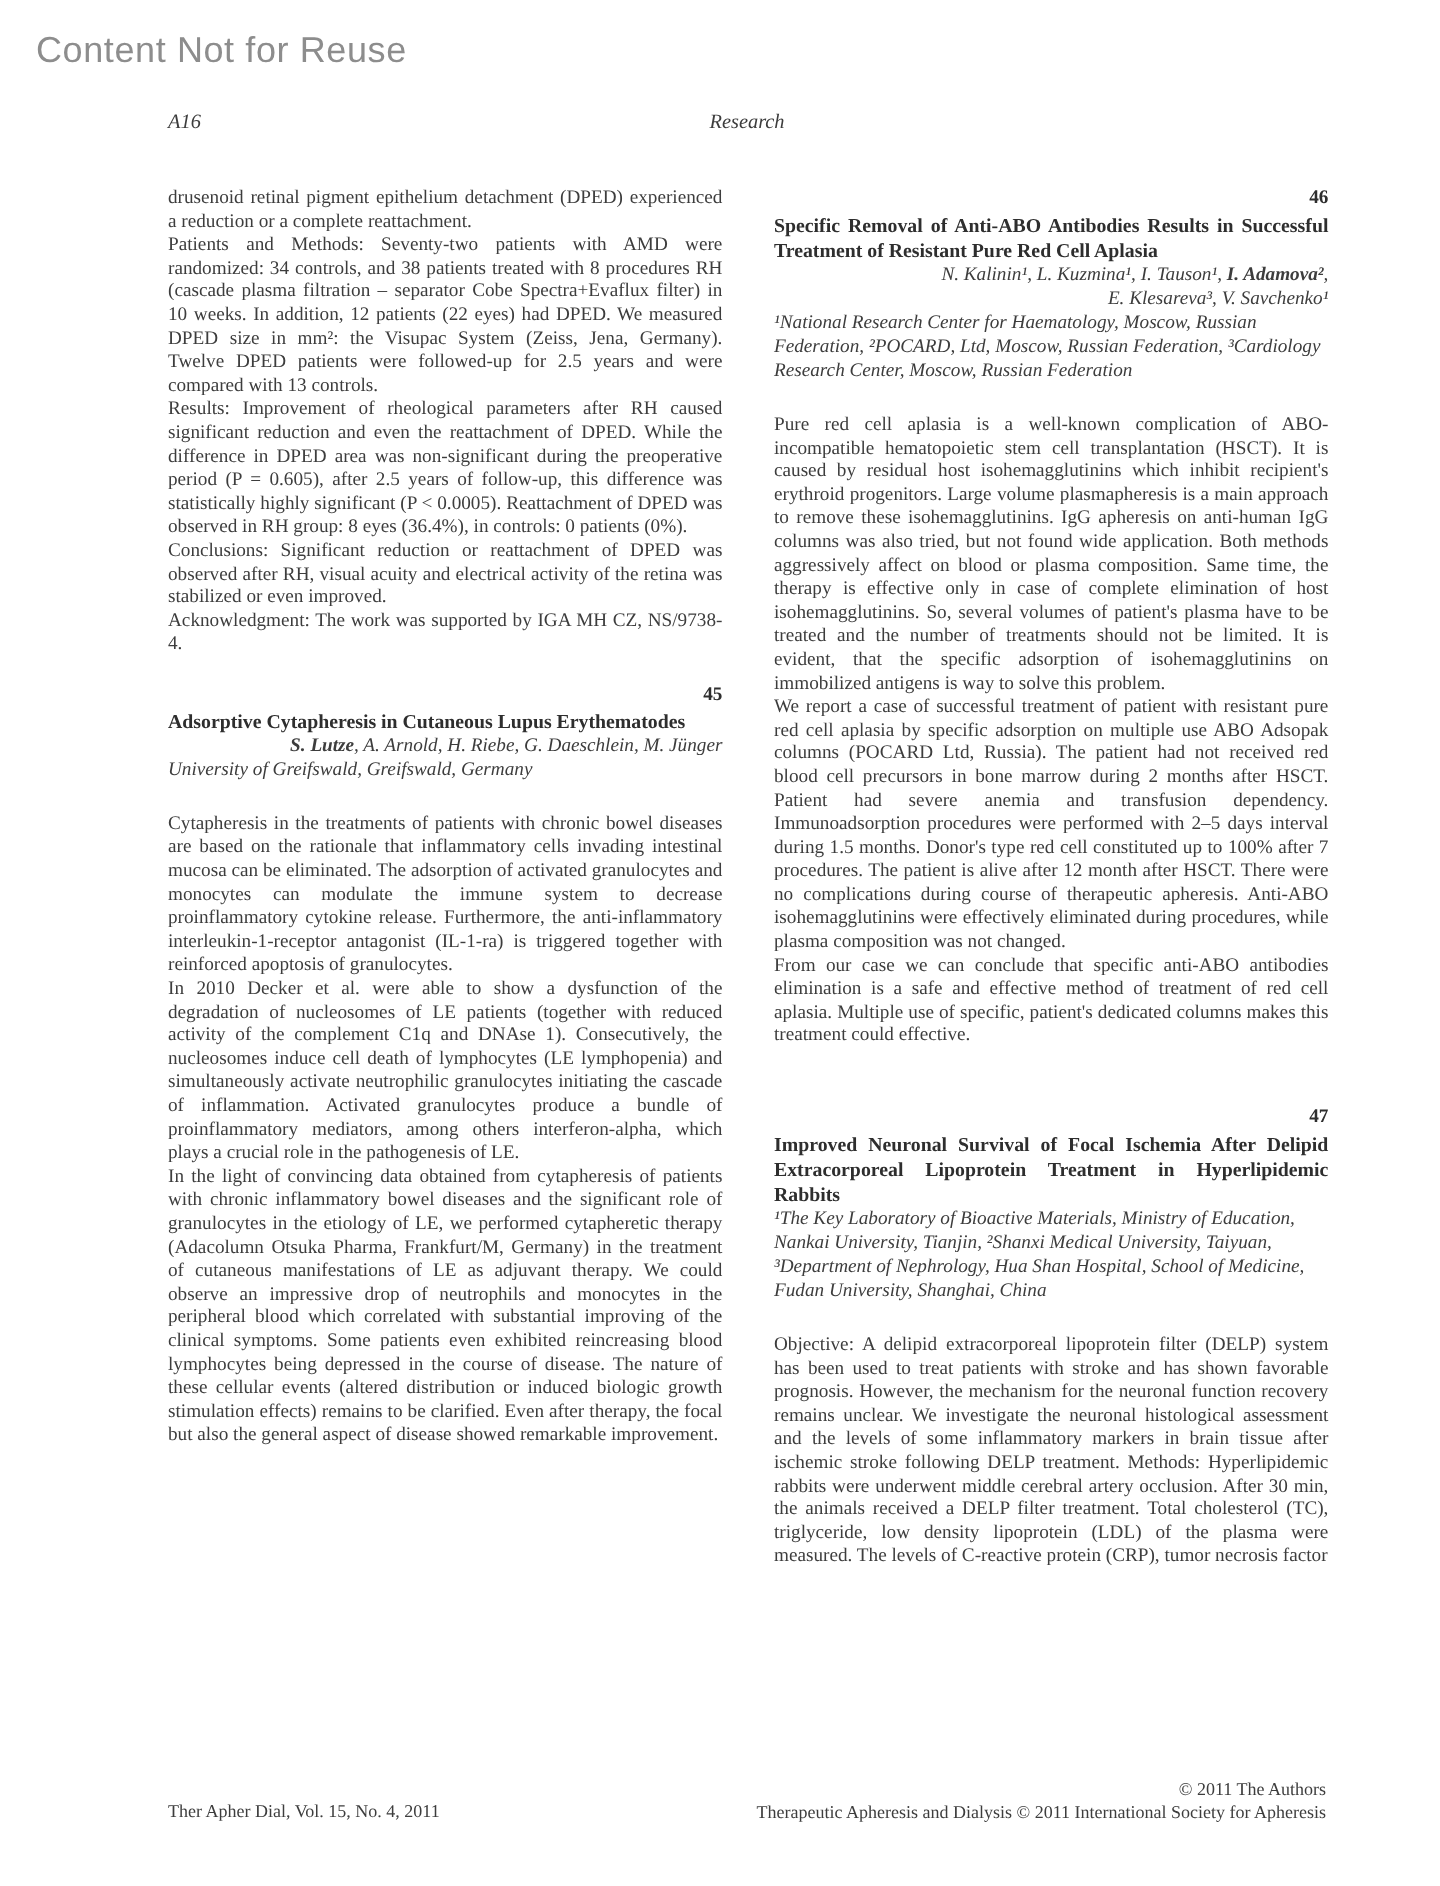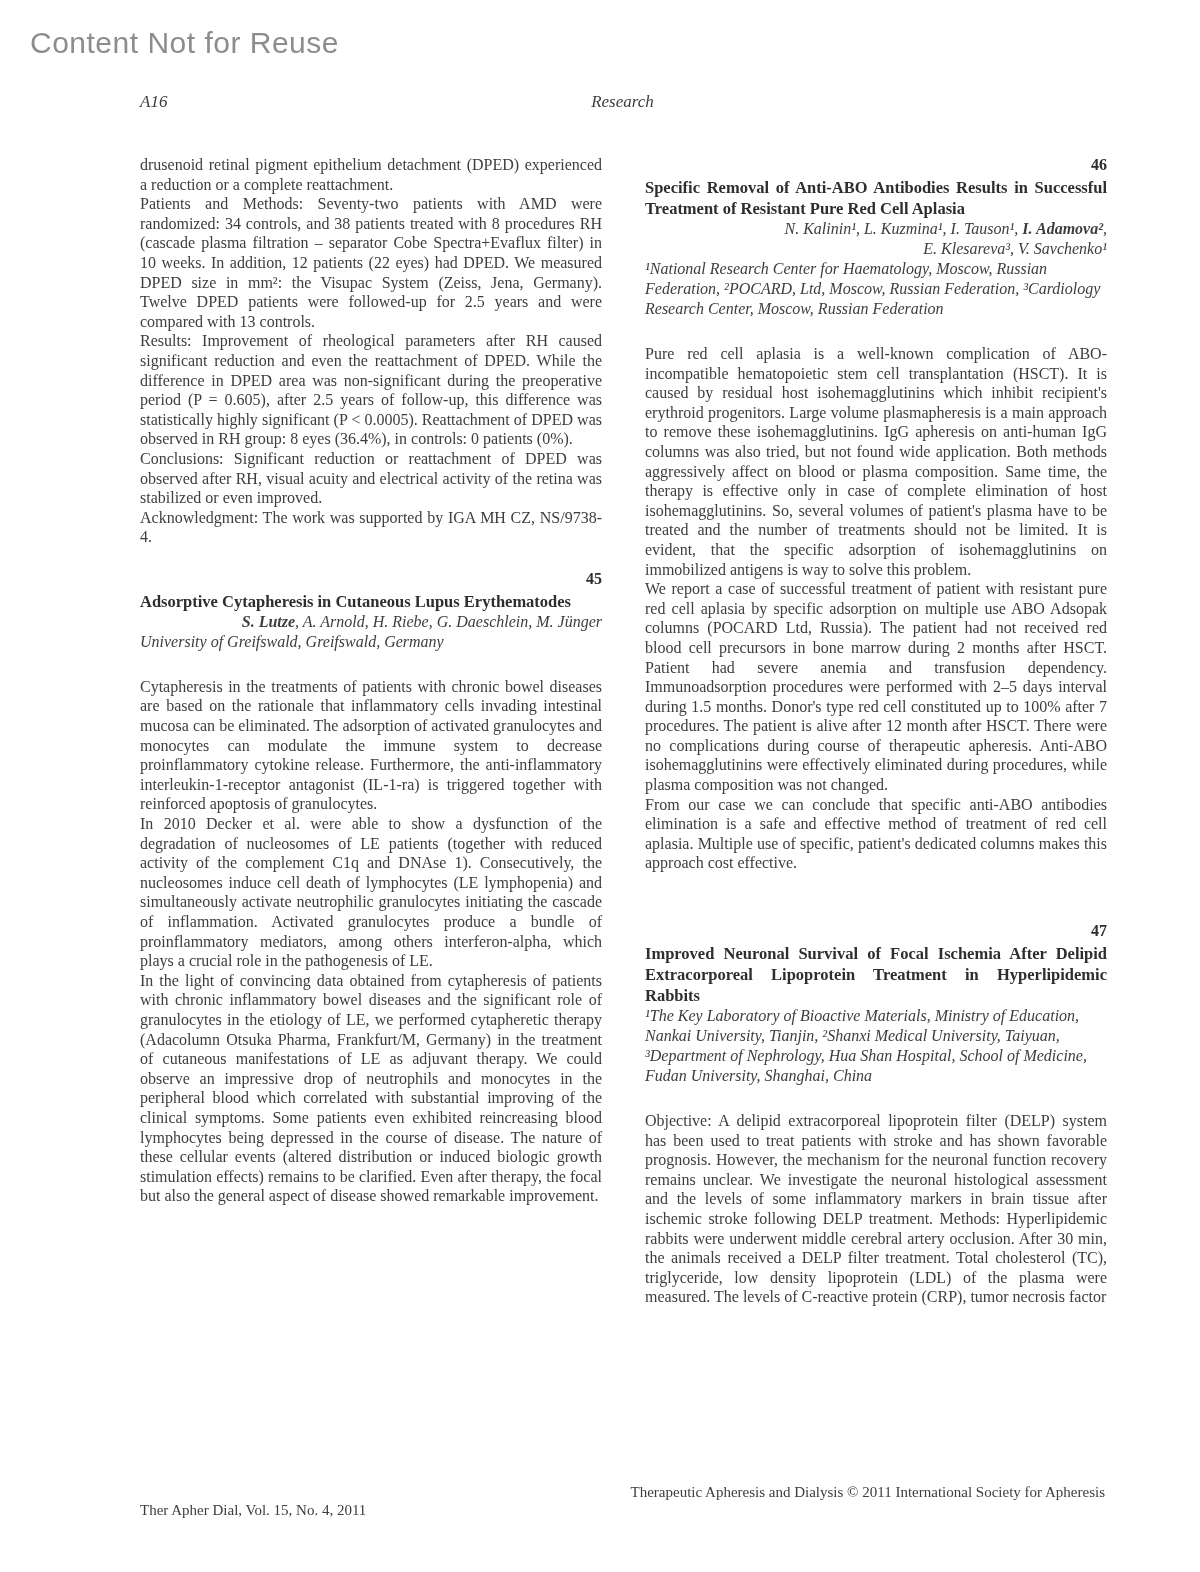--- a/index.html
+++ b/index.html
@@ -90,32 +90,33 @@
     <div class="abs-number">46</div>
     <h2 class="abs-title">Specific Removal of Anti-ABO Antibodies Results in Successful Treatment of Resistant Pure Red Cell Aplasia</h2>
     <p class="authors">
       <span class="line"><span>N. Kalinin¹, L. Kuzmina¹, I. Tauson¹, </span><span class="b">I. Adamova²</span><span>,</span></span>
       <span class="line">E. Klesareva³, V. Savchenko¹</span>
     </p>
     <p class="affil">¹National Research Center for Haematology, Moscow, Russian Federation, ²POCARD, Ltd, Moscow, Russian Federation, ³Cardiology Research Center, Moscow, Russian Federation</p>
     <div class="abs-body">
       <p>Pure red cell aplasia is a well-known complication of ABO-incompatible hematopoietic stem cell transplantation (HSCT). It is caused by residual host isohemagglutinins which inhibit recipient's erythroid progenitors. Large volume plasmapheresis is a main approach to remove these isohemagglutinins. IgG apheresis on anti-human IgG columns was also tried, but not found wide application. Both methods aggressively affect on blood or plasma composition. Same time, the therapy is effective only in case of complete elimination of host isohemagglutinins. So, several volumes of patient's plasma have to be treated and the number of treatments should not be limited. It is evident, that the specific adsorption of isohemagglutinins on immobilized antigens is way to solve this problem.</p>
       <p>We report a case of successful treatment of patient with resistant pure red cell aplasia by specific adsorption on multiple use ABO Adsopak columns (POCARD Ltd, Russia). The patient had not received red blood cell precursors in bone marrow during 2 months after HSCT. Patient had severe anemia and transfusion dependency. Immunoadsorption procedures were performed with 2–5 days interval during 1.5 months. Donor's type red cell constituted up to 100% after 7 procedures. The patient is alive after 12 month after HSCT. There were no complications during course of therapeutic apheresis. Anti-ABO isohemagglutinins were effectively eliminated during procedures, while plasma composition was not changed.</p>
-      <p>From our case we can conclude that specific anti-ABO antibodies elimination is a safe and effective method of treatment of red cell aplasia. Multiple use of specific, patient's dedicated columns makes this approach cost effective.</p>
+      <p>From our case we can conclude that specific anti-ABO antibodies elimination is a safe and effective method of treatment of red cell aplasia. Multiple use of specific, patient's dedicated columns makes this treatment could effective.</p>
     </div>
   </div>
 
   <div class="abstract-47">
     <div class="abs-number">47</div>
     <h2 class="abs-title">Improved Neuronal Survival of Focal Ischemia After Delipid Extracorporeal Lipoprotein Treatment in Hyperlipidemic Rabbits</h2>
     <p class="affil">¹The Key Laboratory of Bioactive Materials, Ministry of Education, Nankai University, Tianjin, ²Shanxi Medical University, Taiyuan, ³Department of Nephrology, Hua Shan Hospital, School of Medicine, Fudan University, Shanghai, China</p>
     <div class="abs-body">
       <p>Objective: A delipid extracorporeal lipoprotein filter (DELP) system has been used to treat patients with stroke and has shown favorable prognosis. However, the mechanism for the neuronal function recovery remains unclear. We investigate the neuronal histological assessment and the levels of some inflammatory markers in brain tissue after ischemic stroke following DELP treatment. Methods: Hyperlipidemic rabbits were underwent middle cerebral artery occlusion. After 30 min, the animals received a DELP filter treatment. Total cholesterol (TC), triglyceride, low density lipoprotein (LDL) of the plasma were measured. The levels of C-reactive protein (CRP), tumor necrosis factor</p>
     </div>
   </div>
 
 </div>
 
 <div class="footer-left">Ther Apher Dial, Vol. 15, No. 4, 2011</div>
 
 <div class="footer-right">
+  <div>© 2011 The Authors</div>
   <div>Therapeutic Apheresis and Dialysis © 2011 International Society for Apheresis</div>
 </div>
 
 </body></html>

